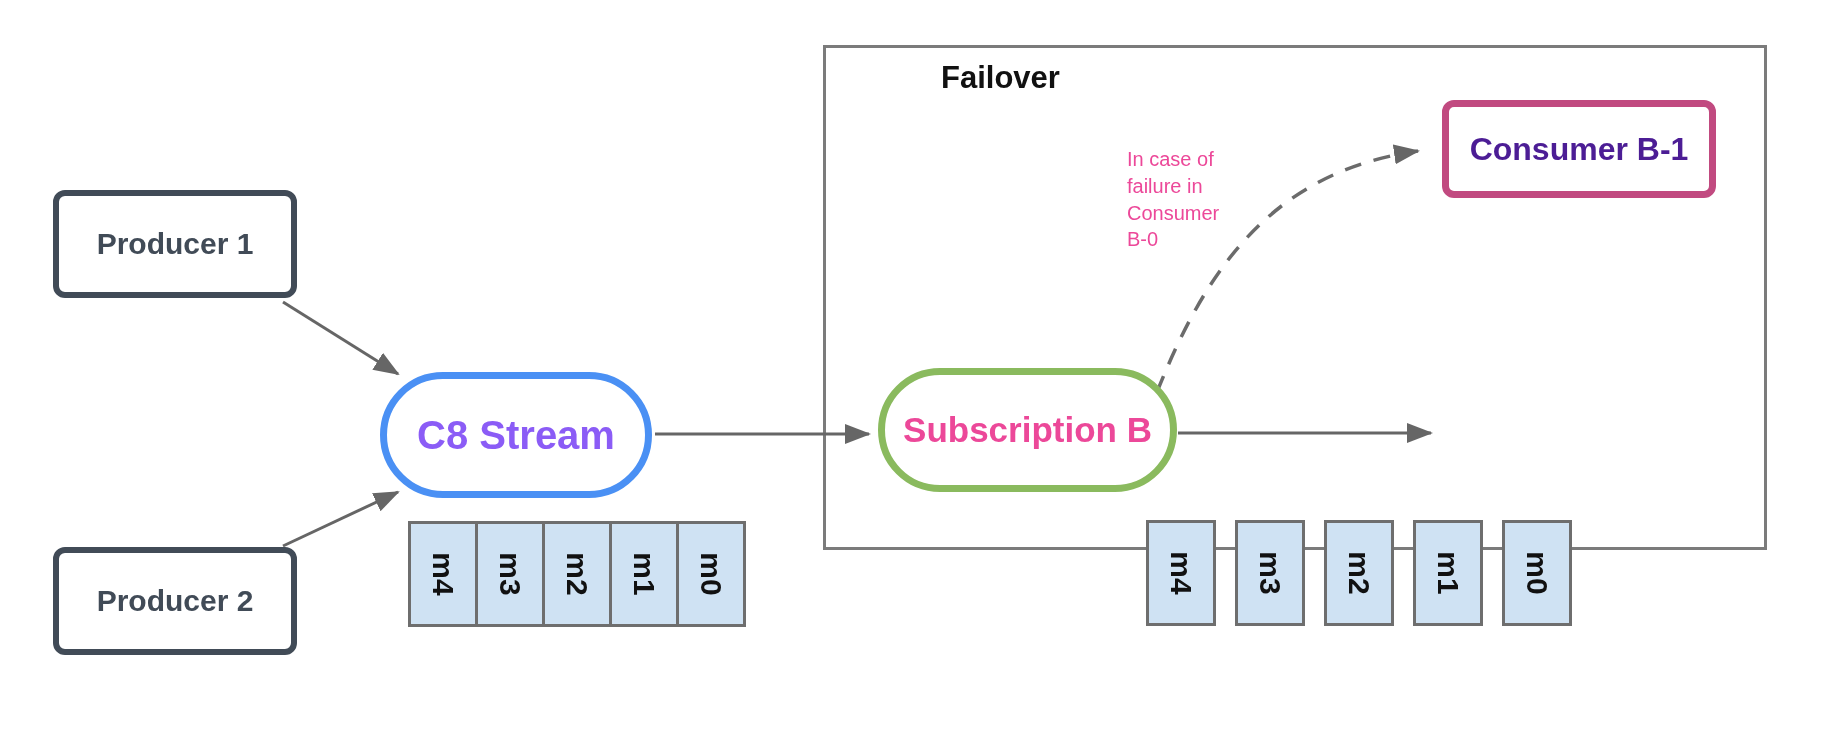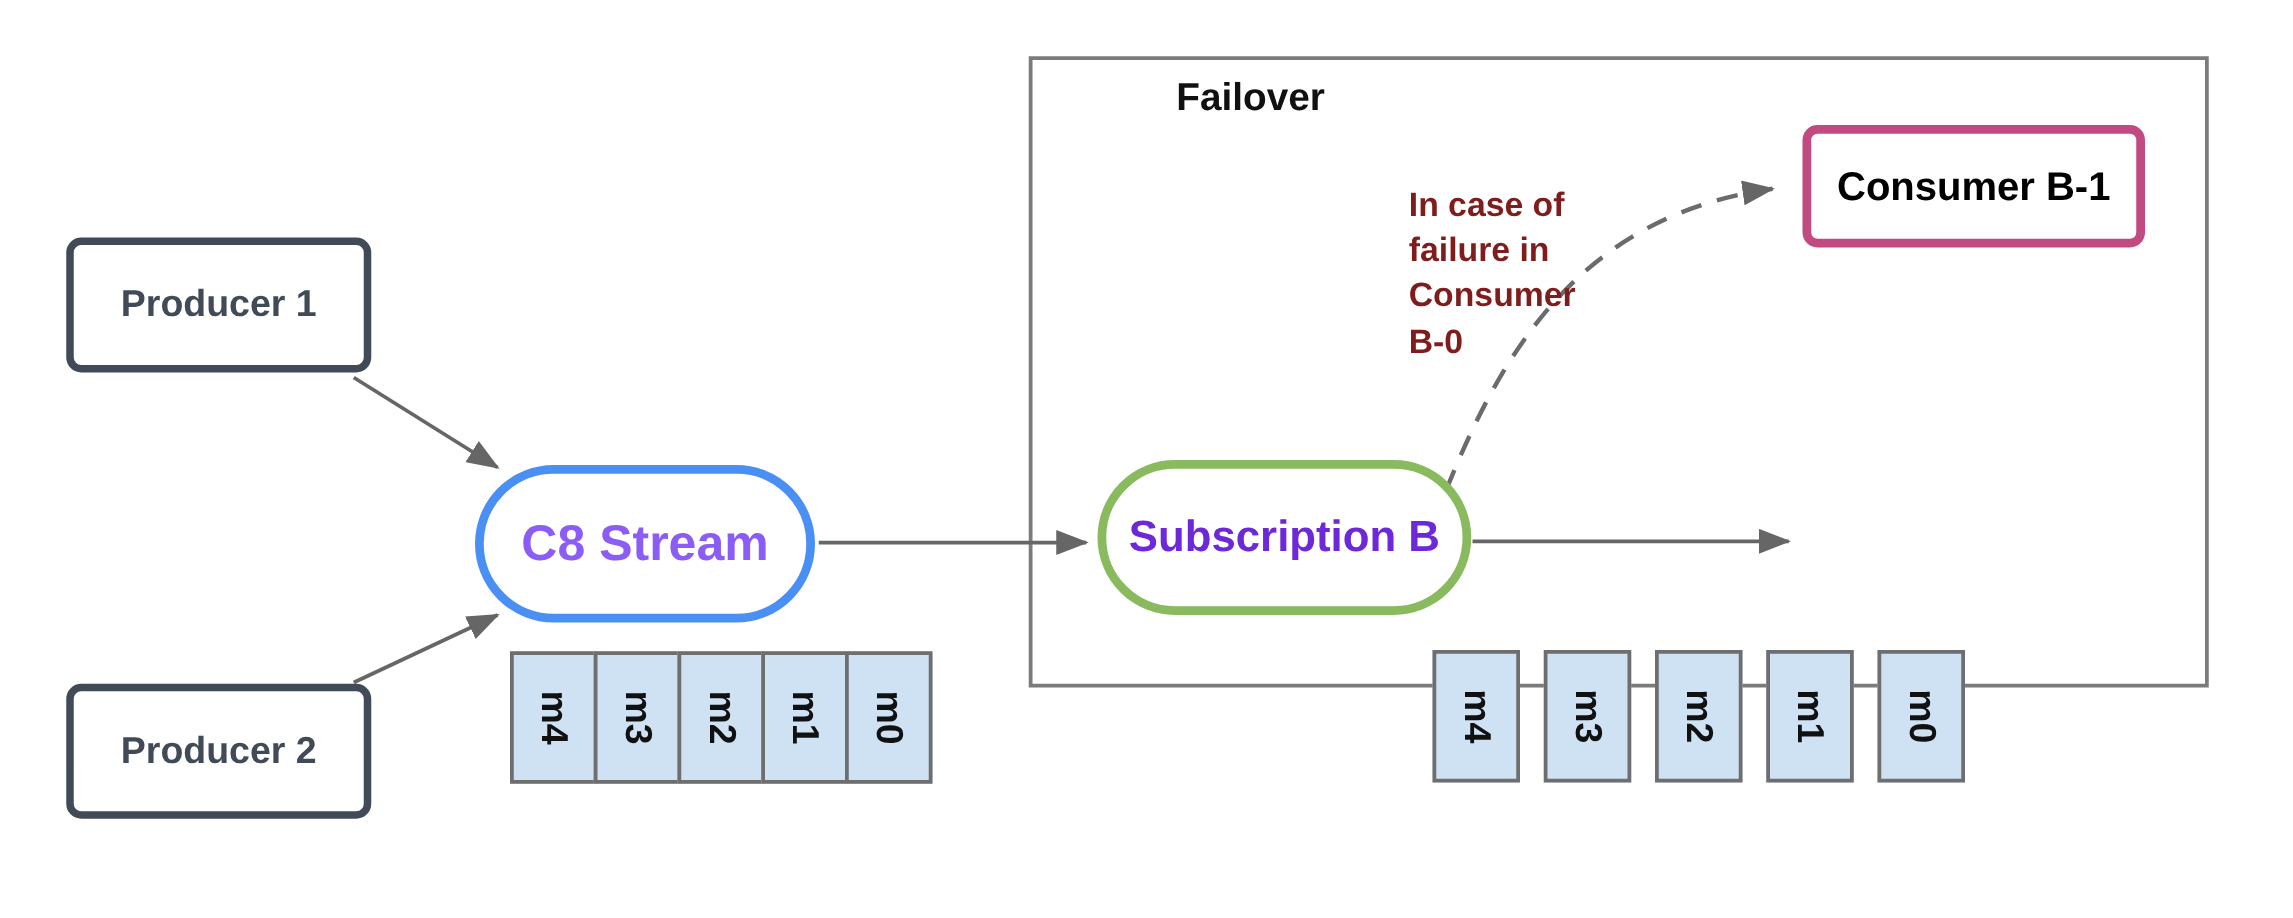--- a/index.html
+++ b/index.html
@@ -68,44 +68,43 @@
     border-radius: 63px;
     color: #8b5cf6;
     font-weight: bold;
     font-size: 40px;
   }
   .subscription-pill {
     left: 878px; top: 368px;
     width: 299px; height: 124px;
     border: 7px solid #8aba5e;
     border-radius: 62px;
-    color: #6d28d9;
+    color: #ec4899;
     font-weight: bold;
     font-size: 35px;
   }
   .consumer {
     width: 274px; height: 98px;
     border: 7px solid #c14a80;
     border-radius: 12px;
-    color: #000000;
+    color: #4c1d95;
     font-weight: bold;
     font-size: 32px;
   }
   #consumer-b1 { left: 1442px; top: 100px; }
   #consumer-b0 { left: 1437px; top: 383px; }
   .note {
     position: absolute;
     left: 1127px; top: 146px;
     width: 170px;
-    font-size: 27px;
+    font-size: 20px;
     line-height: 1.34;
-    color: #7f1d1d;
+    color: #ec4899;
     white-space: pre-line;
     z-index: 3;
-    font-weight: bold;
   }
   
   .queue {
     position: absolute;
     display: flex;
     z-index: 2;
   }
   #queue-stream { left: 408px; top: 521px; }
   #queue-subscription { left: 1146px; top: 520px; gap: 19px; }
   .mcell {

